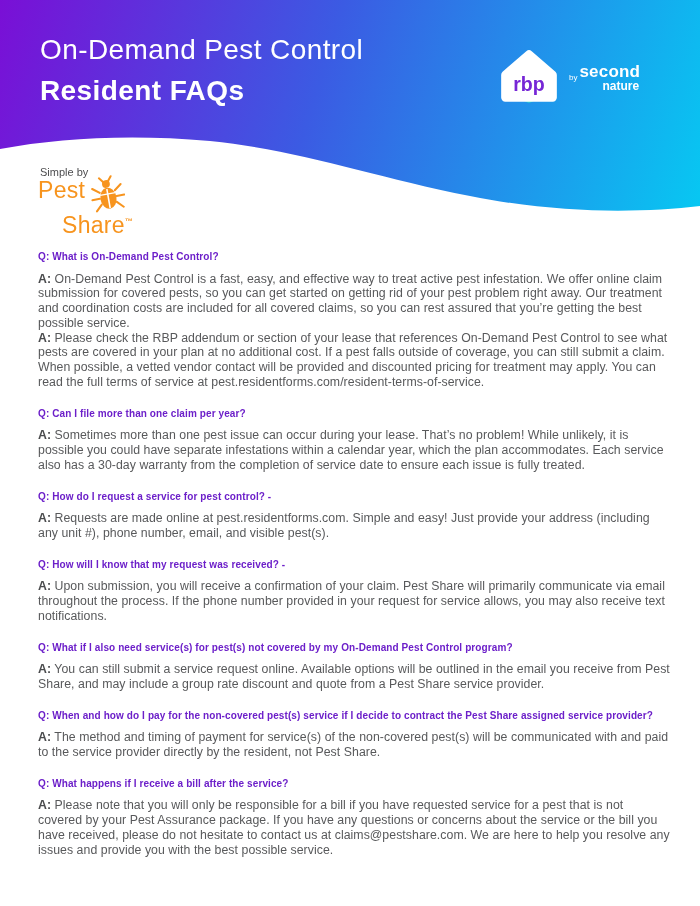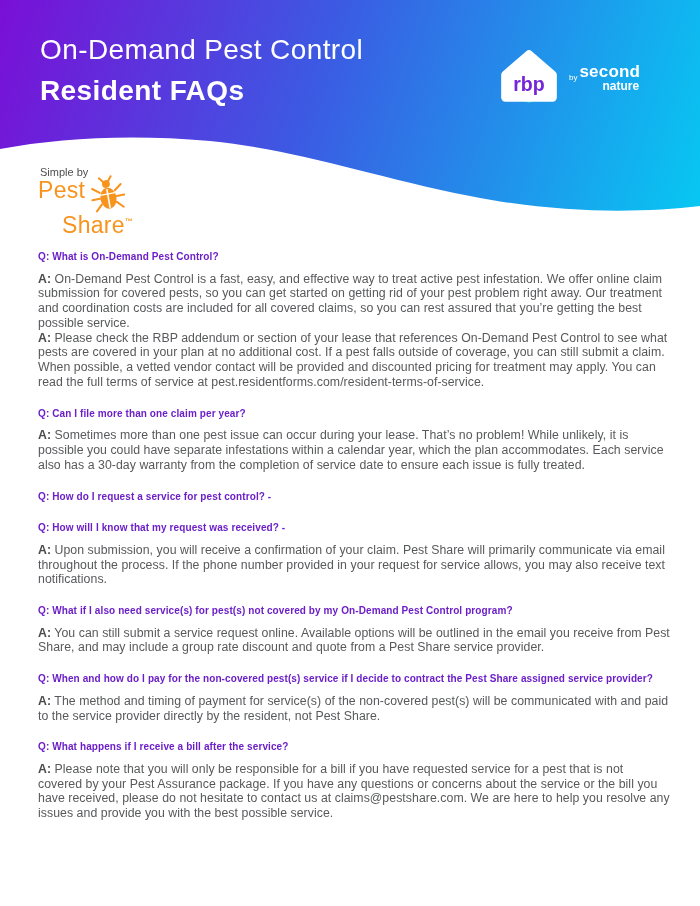--- a/index.html
+++ b/index.html
@@ -129,20 +129,21 @@
     <p class="answer"><span class="a-prefix">A:</span> <span>Please check the RBP addendum or section of your lease that references On-Demand Pest Control to see what pests are covered in your plan at no additional cost. If a pest falls outside of coverage, you can still submit a claim. When possible, a vetted vendor contact will be provided and discounted pricing for treatment may apply. You can read the full terms of service at pest.residentforms.com/resident-terms-of-service.</span></p>
   </div>
 
   <div class="faq-item">
     <p class="question"><span>Q:</span> <span>Can I file more than one claim per year?</span></p>
     <p class="answer"><span class="a-prefix">A:</span> <span>Sometimes more than one pest issue can occur during your lease. That’s no problem! While unlikely, it is possible you could have separate infestations within a calendar year, which the plan accommodates. Each service also has a 30-day warranty from the completion of service date to ensure each issue is fully treated.</span></p>
   </div>
 
   <div class="faq-item">
     <p class="question"><span>Q:</span> <span>How do I request a service for pest control? -</span></p>
+    <p class="answer"><span class="a-prefix">A:</span> <span>Requests are made online at pest.residentforms.com. Simple and easy! Just provide your address (including any unit #), phone number, email, and visible pest(s).</span></p>
   </div>
 
   <div class="faq-item">
     <p class="question"><span>Q:</span> <span>How will I know that my request was received? -</span></p>
     <p class="answer"><span class="a-prefix">A:</span> <span>Upon submission, you will receive a confirmation of your claim. Pest Share will primarily communicate via email throughout the process. If the phone number provided in your request for service allows, you may also receive text notifications.</span></p>
   </div>
 
   <div class="faq-item">
     <p class="question"><span>Q:</span> <span>What if I also need service(s) for pest(s) not covered by my On-Demand Pest Control program?</span></p>
     <p class="answer"><span class="a-prefix">A:</span> <span>You can still submit a service request online. Available options will be outlined in the email you receive from Pest Share, and may include a group rate discount and quote from a Pest Share service provider.</span></p>

